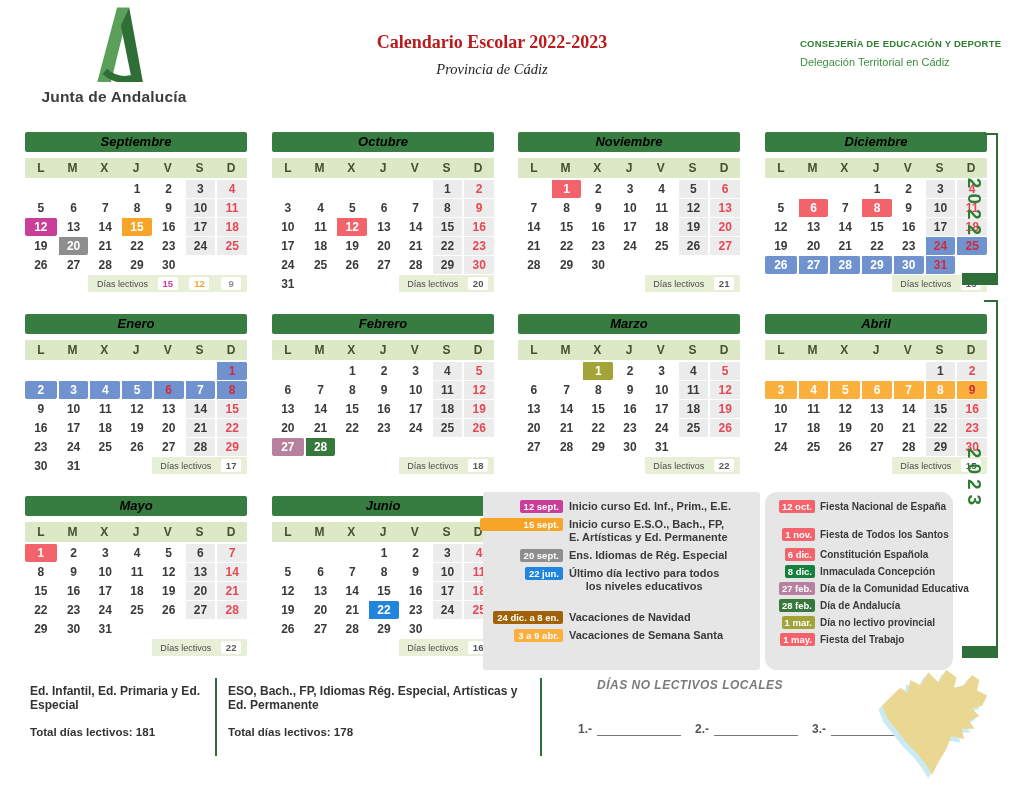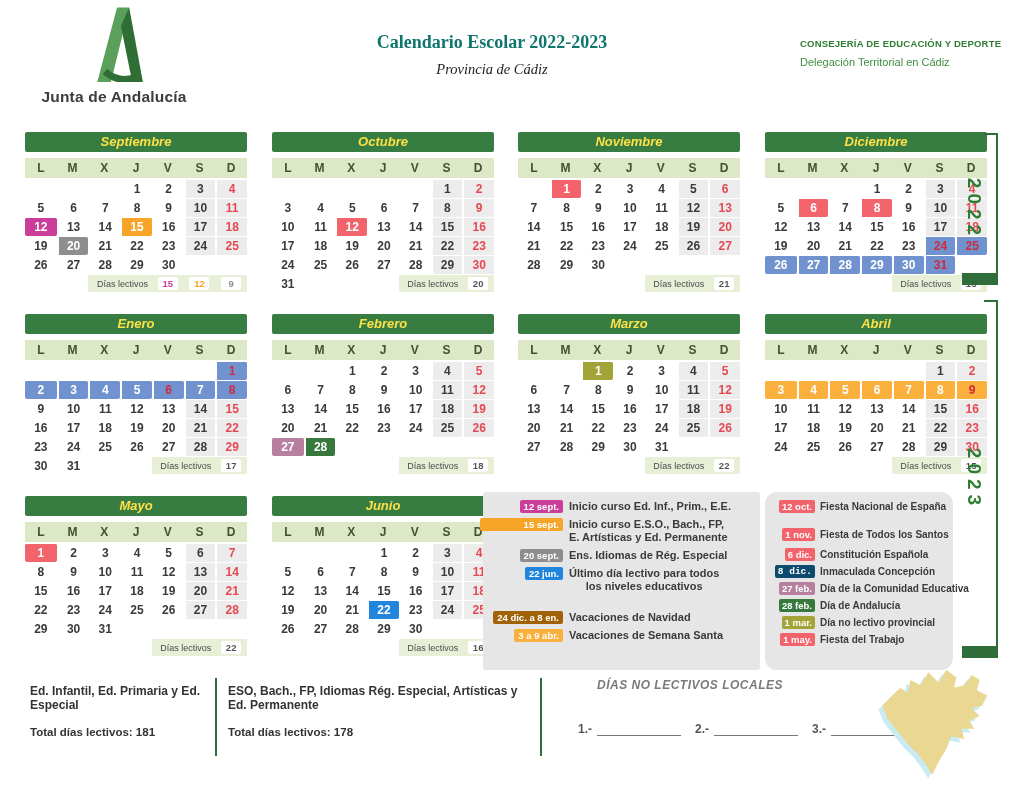--- a/index.html
+++ b/index.html
@@ -6,32 +6,32 @@
   html,body { background:#fff; }
   body {
     width:1024px; height:788px; position:relative; overflow:hidden;
     font-family:"Liberation Sans", sans-serif; color:#3a3a3a;
   }
   
   .logo-wrap { position:absolute; left:24px; top:6px; width:180px; text-align:center; }
   .logo-svg { width:86px; height:76px; }
   .logo-text { font-size:15.5px; font-weight:bold; color:#3c3c3c; letter-spacing:.2px; margin-top:2px; }
   .title-block { position:absolute; left:302px; top:32px; width:380px; text-align:center; }
-  .main-title { font-family:"Liberation Serif", serif; font-weight:bold; font-size:18px; color:#0f766e; }
+  .main-title { font-family:"Liberation Serif", serif; font-weight:bold; font-size:18px; color:#b91c1c; }
   .sub-title  { font-family:"Liberation Serif", serif; font-style:italic; font-size:14.5px; color:#222; margin-top:8px; }
   .org-block { position:absolute; left:800px; top:38px; width:220px; }
   .org-line1 { font-size:9.5px; font-weight:bold; color:#2e7d32; letter-spacing:.2px; }
   .org-line2 { font-size:11px; color:#3e8e41; margin-top:7px; }
 
   
   .month { position:absolute; width:222px; }
   #m0{left:25px;top:132px;} #m1{left:272px;top:132px;} #m2{left:518px;top:132px;} #m3{left:765px;top:132px;}
   #m4{left:25px;top:314px;} #m5{left:272px;top:314px;} #m6{left:518px;top:314px;} #m7{left:765px;top:314px;}
   #m8{left:25px;top:496px;} #m9{left:272px;top:496px;}
-  .mbanner { height:20px; line-height:20px; background:#377d42; color:#fde047; text-align:center;
+  .mbanner { height:20px; line-height:20px; background:#377d42; color:#000000; text-align:center;
              font-style:italic; font-weight:bold; font-size:13px; border-radius:2px; margin-bottom:6px; }
   .mweek { display:grid; grid-template-columns:repeat(7,1fr); height:20px; background:#dce8c6;
            border-radius:1px; margin-bottom:1px; }
   .mweek span { text-align:center; line-height:20px; font-size:12px; font-weight:bold; color:#46512e; }
   .mbody { position:relative; display:grid; grid-template-columns:repeat(7,1fr); grid-auto-rows:19px; }
   .cell { text-align:center; line-height:19px; font-size:12px; font-weight:bold; color:#3a3a3a;
           border-left:2px solid #fff; border-top:1px solid #fff; }
   .cell:nth-child(7n+1){ border-left:none; }
   .cell.wk { background:#ececec; }
   .cell.sun { color:#e54853; }
@@ -804,21 +804,21 @@
       <span class="leg-text">Fiesta de Todos los Santos</span>
     </div>
     <div class="leg-row">
       <span class="leg-badge-col">
         <span class="leg-badge" style="background: rgb(242, 99, 108);">6 dic.</span>
       </span>
       <span class="leg-text">Constitución Española</span>
     </div>
     <div class="leg-row">
       <span class="leg-badge-col">
-        <span class="leg-badge" style="background: #0c4a6e; font-family: Liberation Mono, monospace;">8 dic.</span>
+        <span class="leg-badge" style="background: #15803d;">8 dic.</span>
       </span>
       <span class="leg-text">Inmaculada Concepción</span>
     </div>
     <div class="leg-row">
       <span class="leg-badge-col">
         <span class="leg-badge" style="background: rgb(184, 128, 159);">27 feb.</span>
       </span>
       <span class="leg-text">Día de la Comunidad Educativa</span>
     </div>
     <div class="leg-row">

